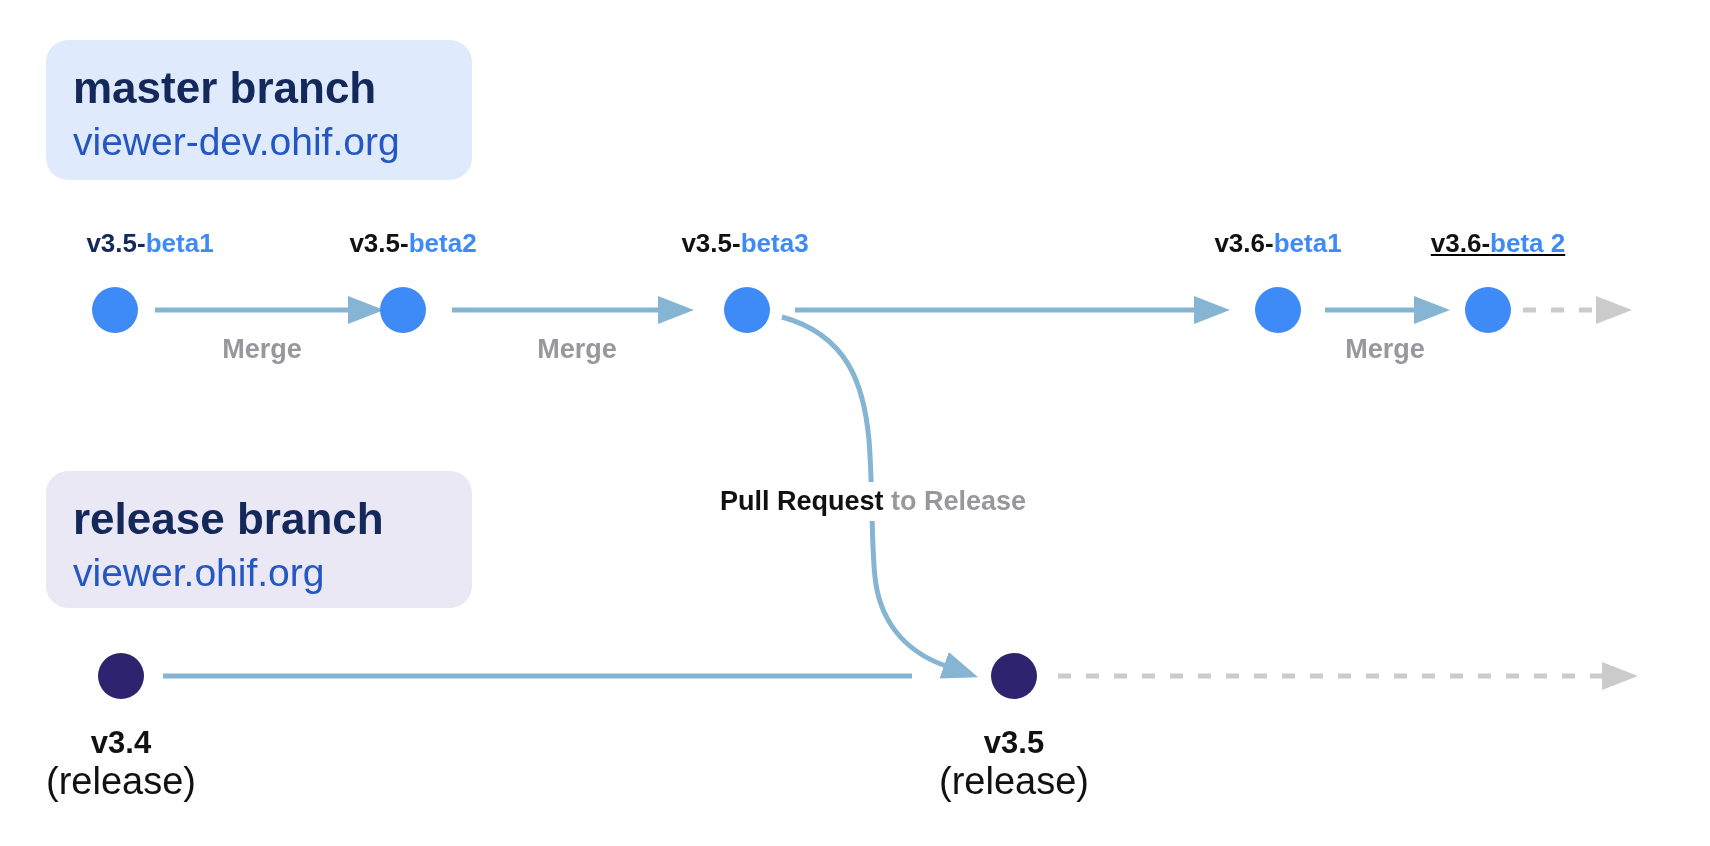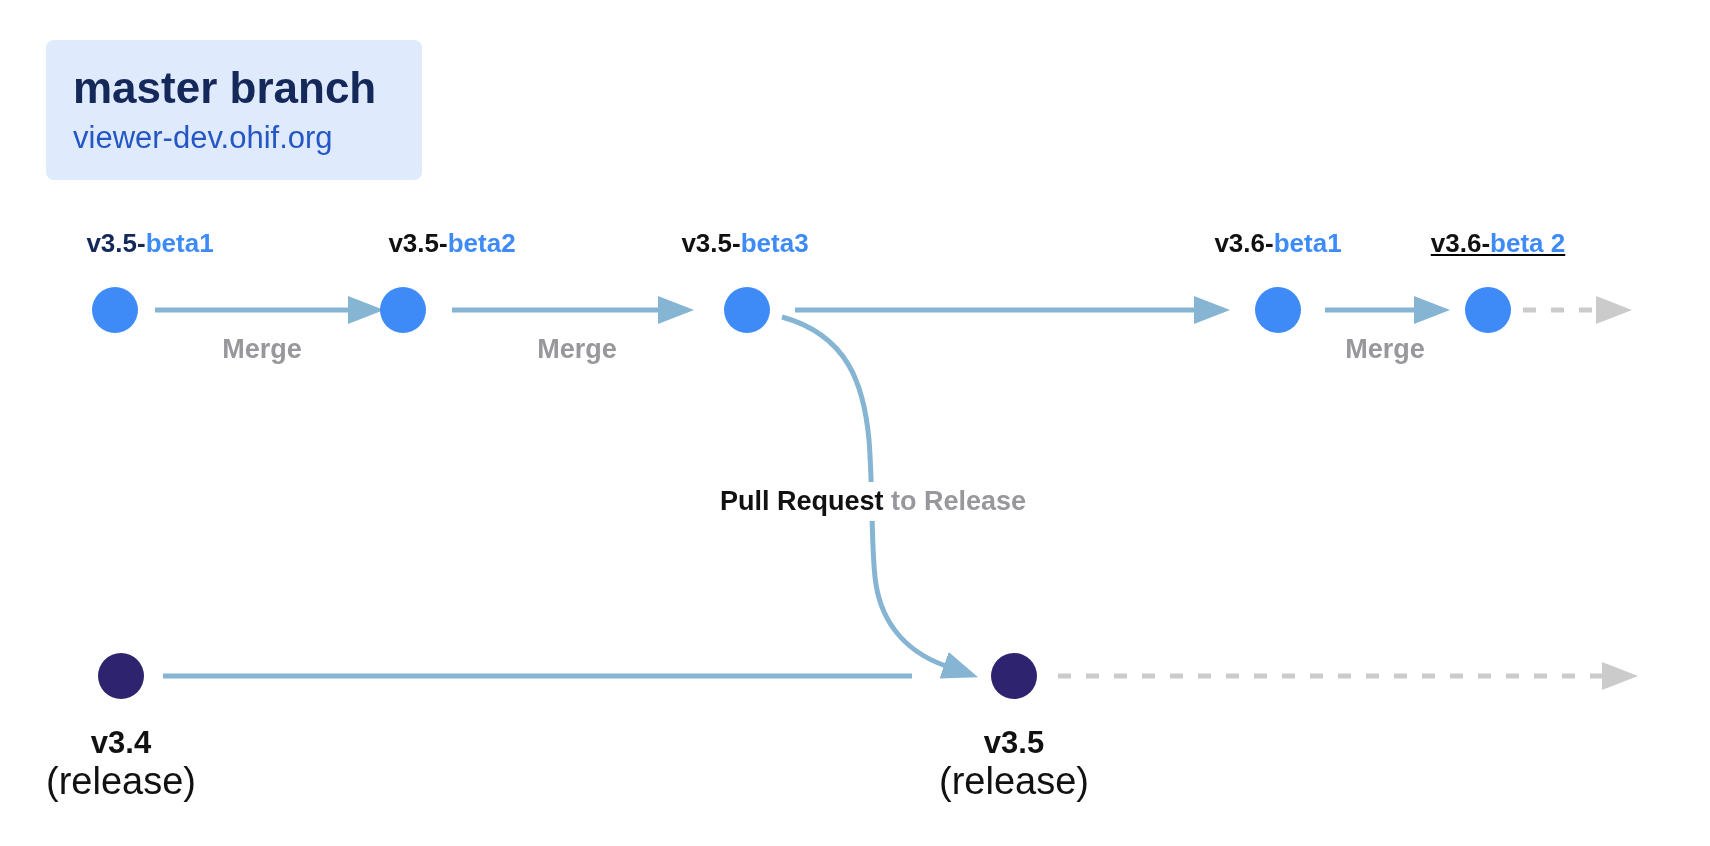--- a/index.html
+++ b/index.html
@@ -18,25 +18,25 @@
   }
   html,body{margin:0;padding:0;background:var(--background);}
   .canvas{
     position:relative;width:1710px;height:846px;background:var(--background);
     font-family:"Liberation Sans",sans-serif;overflow:hidden;
   }
   .layer{position:absolute;left:0;top:0;width:1710px;height:846px;}
   .abs{position:absolute;white-space:nowrap;}
   .centered{transform:translateX(-50%);text-align:center;}
 
-  .badge{position:absolute;left:46px;width:376px;border-radius:8px;padding:25px 0 0 27px;box-sizing:border-box;}
+  .badge{position:absolute;left:46px;width:426px;border-radius:22px;padding:25px 0 0 27px;box-sizing:border-box;}
   .badge.master{top:40px;height:140px;background:var(--master-badge-bg);}
   .badge.release{top:471px;height:137px;background:var(--release-badge-bg);}
   .badge-title{font-size:44px;font-weight:700;color:var(--heading-navy);line-height:1.05;}
-  .badge-url{font-size:31px;font-weight:400;color:var(--url-blue);margin-top:9px;}
+  .badge-url{font-size:39px;font-weight:400;color:var(--url-blue);margin-top:9px;}
 
   .commit-label{font-size:26px;font-weight:700;top:228px;}
   .commit-label .prefix{color:var(--label-dark);}
   .commit-label.first .prefix{color:var(--heading-navy);}
   .commit-label .suffix{color:var(--beta-blue);}
 
   .merge-label{font-size:27px;font-weight:700;color:var(--muted-gray);top:334px;}
 
   .pr-note{
     top:482px;font-size:27px;font-weight:600;line-height:35px;color:var(--muted-gray);
@@ -80,25 +80,29 @@
     <circle cx="1488" cy="310" r="23" style="fill:var(--commit-dot-blue)"></circle>
     <circle cx="121" cy="676" r="23" style="fill:var(--release-dot-purple)"></circle>
     <circle cx="1014" cy="676" r="23" style="fill:var(--release-dot-purple)"></circle>
   </svg>
 
   <div class="badge master">
     <div class="badge-title">master branch</div>
     <div class="badge-url">viewer-dev.ohif.org</div>
   </div>
 
+  <div class="badge release">
+    <div class="badge-title">release branch</div>
+    <div class="badge-url">viewer.ohif.org</div>
+  </div>
 
   <div class="abs centered commit-label first" style="left:150px;">
     <span class="prefix">v3.5-</span><span class="suffix">beta1</span>
   </div>
-  <div class="abs centered commit-label" style="left:452px;">
+  <div class="abs centered commit-label" style="left:413px;">
     <span class="prefix">v3.5-</span><span class="suffix">beta2</span>
   </div>
   <div class="abs centered commit-label" style="left:745px;">
     <span class="prefix">v3.5-</span><span class="suffix">beta3</span>
   </div>
   <div class="abs centered commit-label" style="left:1278px;">
     <span class="prefix">v3.6-</span><span class="suffix">beta1</span>
   </div>
   <div class="abs centered commit-label" style="left:1498px;text-decoration:underline;">
     <span class="prefix">v3.6-</span><span class="suffix">beta 2</span>

